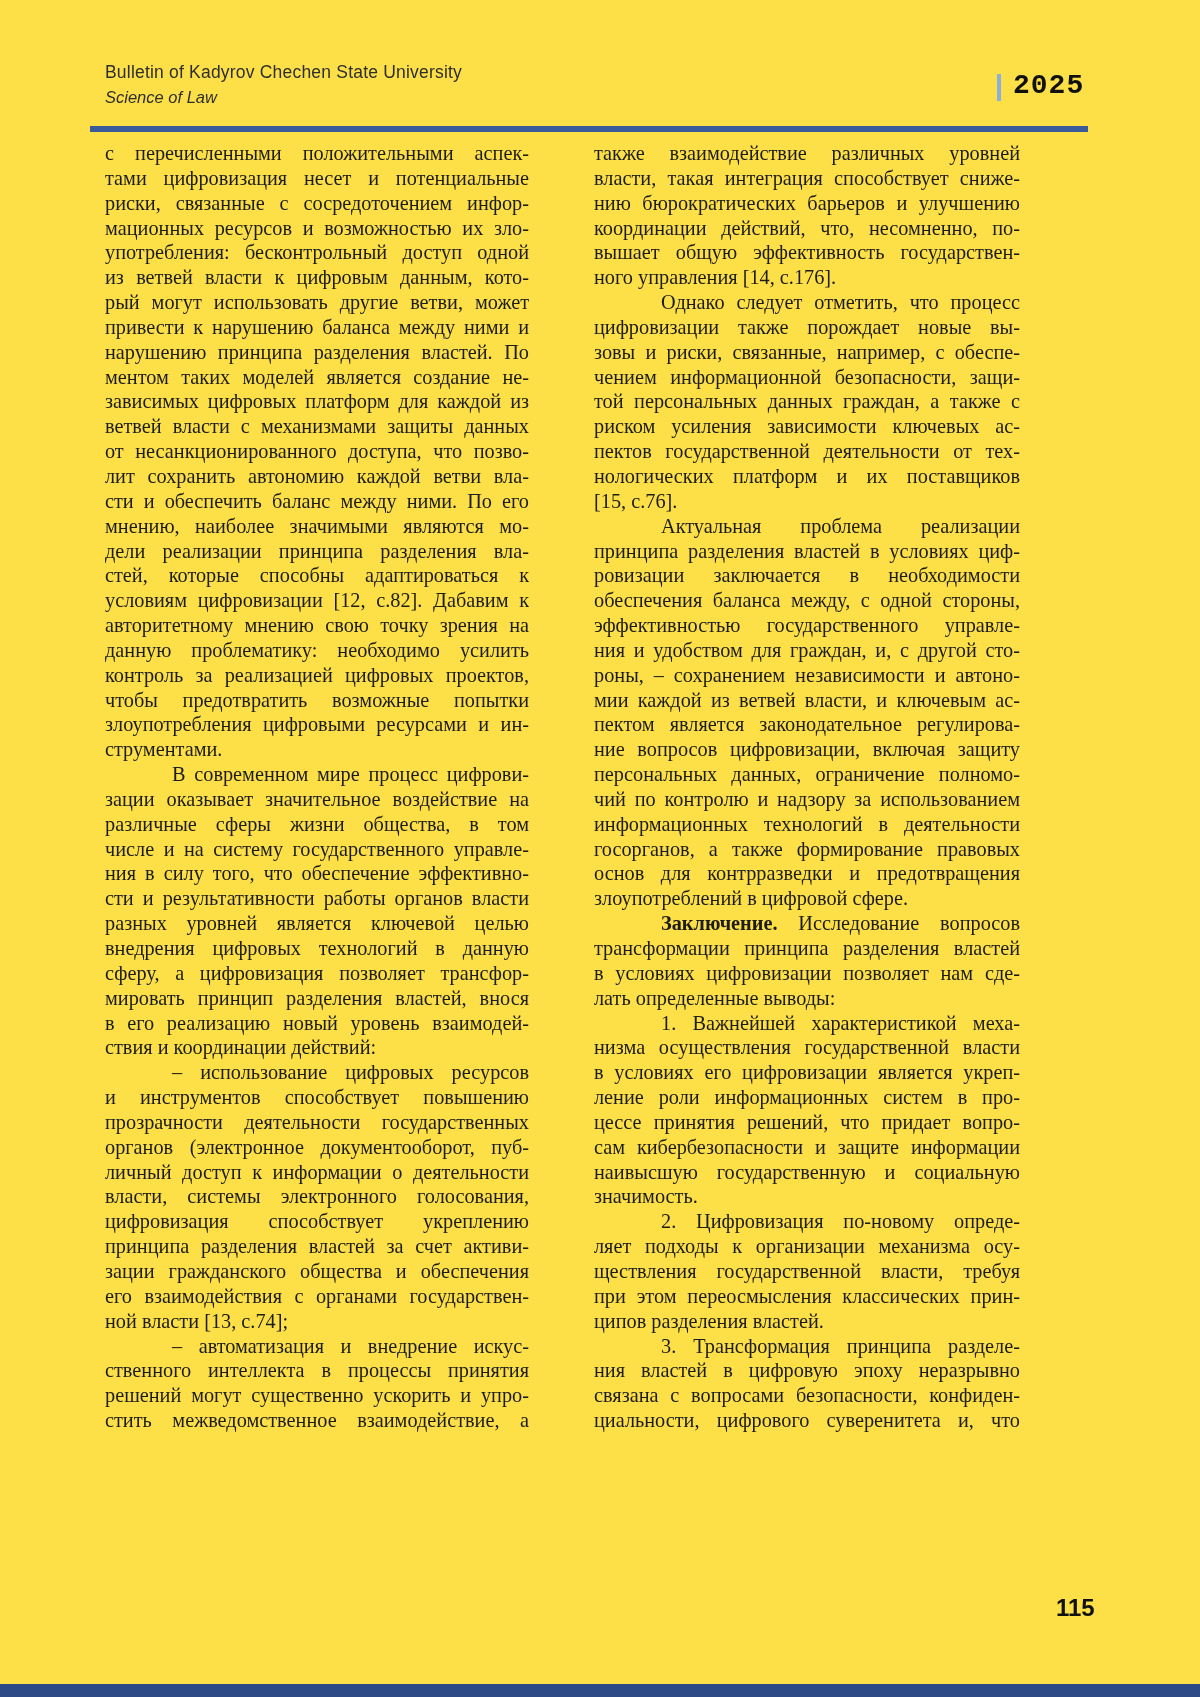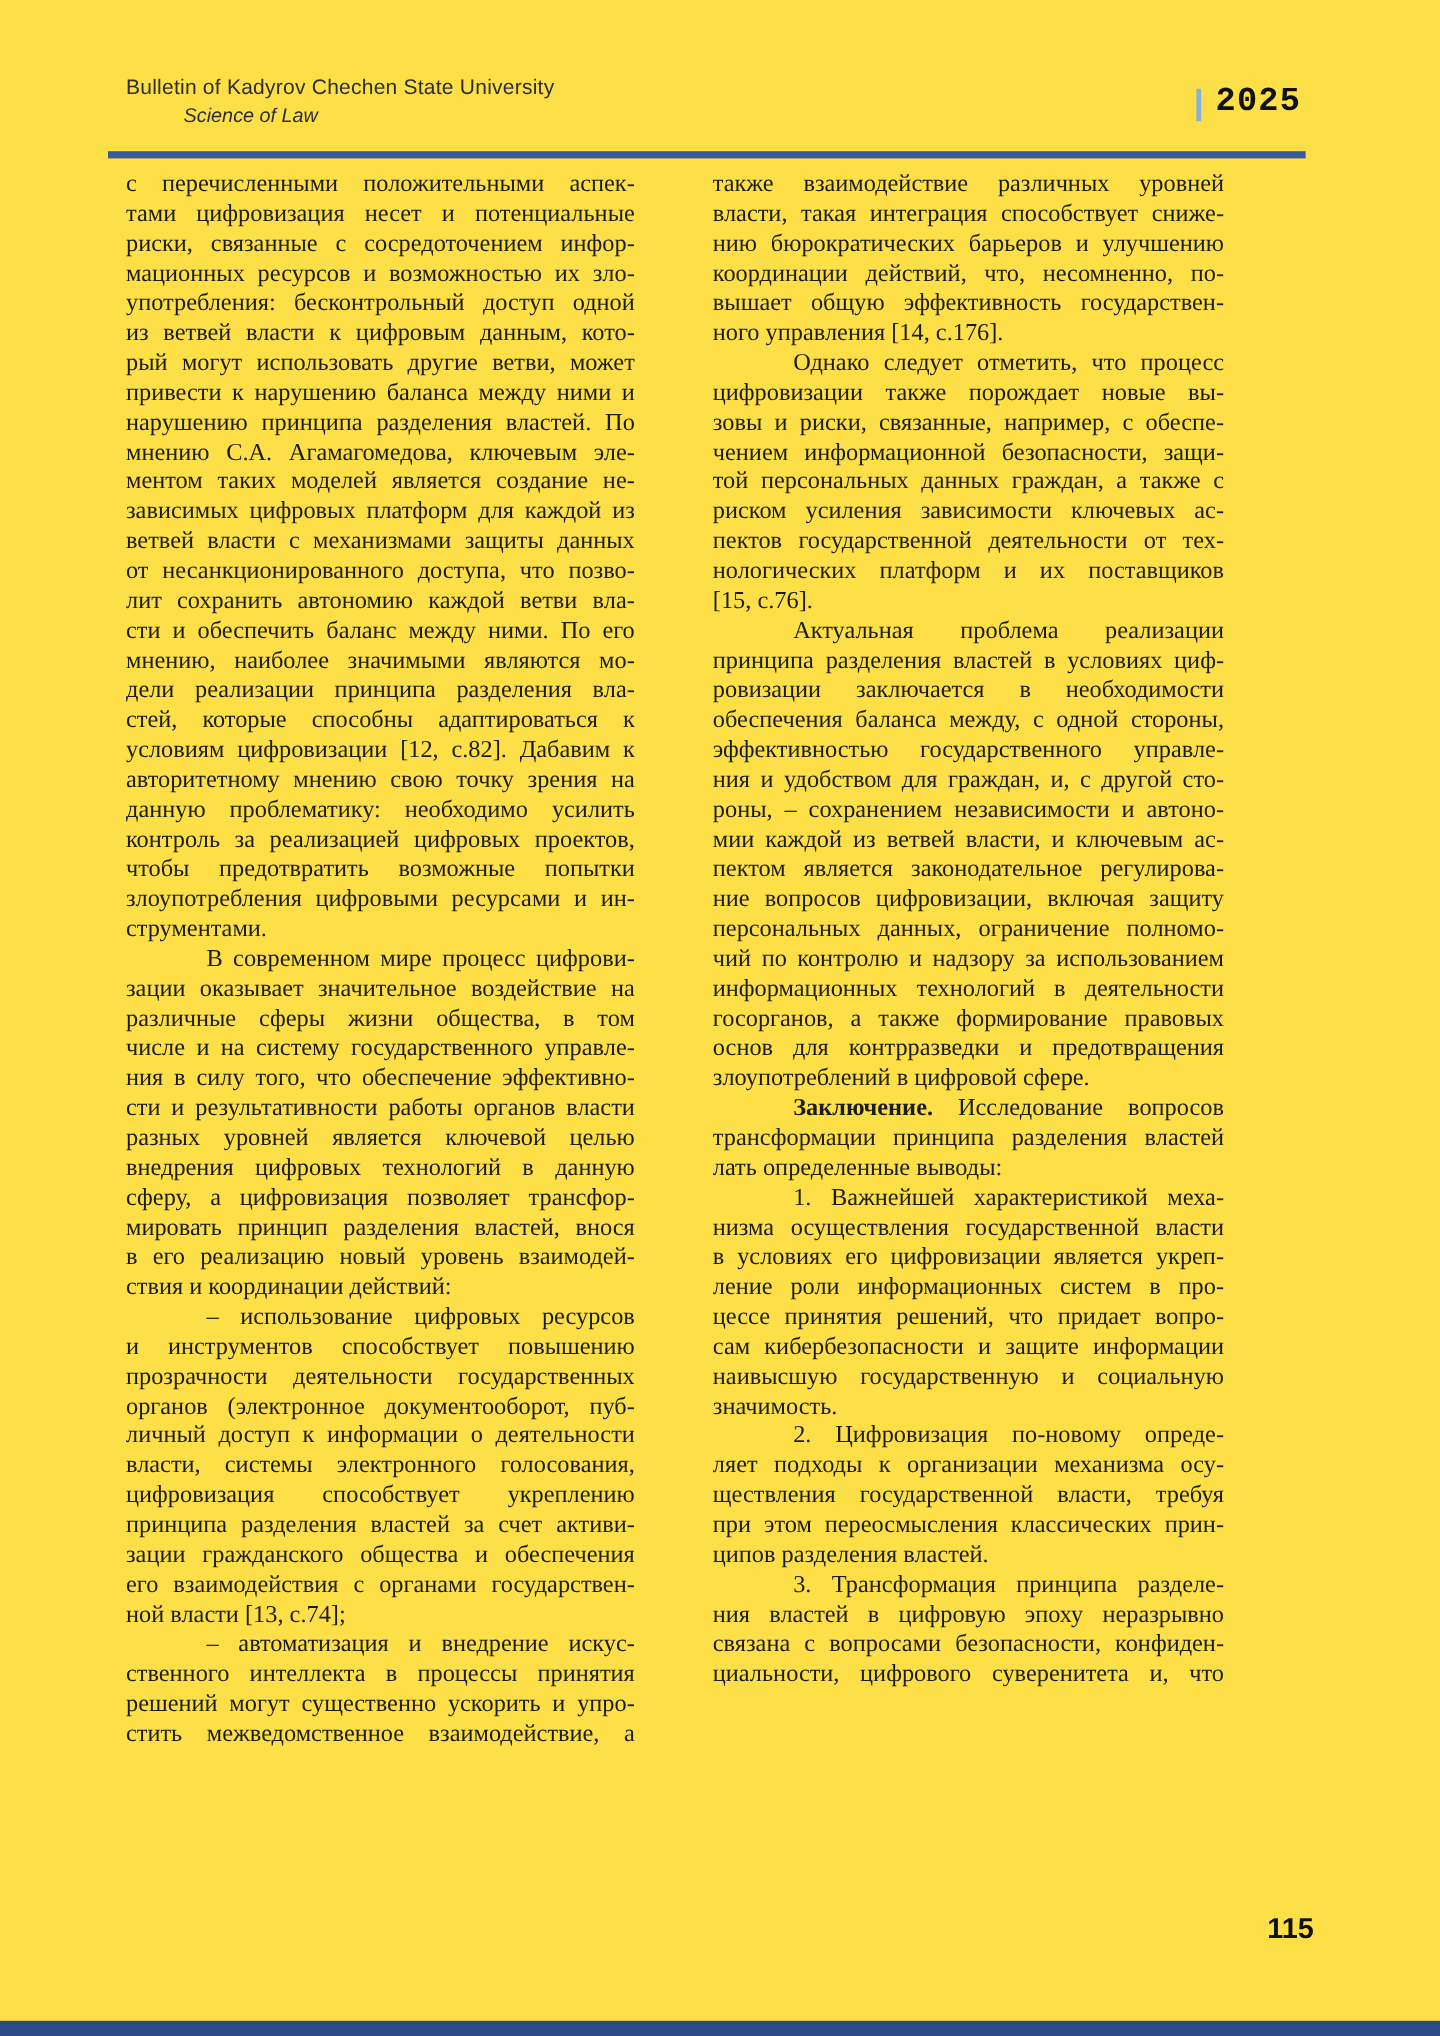--- a/index.html
+++ b/index.html
@@ -2,21 +2,21 @@
 <html><head>
 <meta charset="utf-8">
 <style>
   html,body{margin:0;padding:0;background:#ffffff;}
   .page{position:relative;width:1200px;height:1697px;background:#fde047;overflow:hidden;
         font-family:"Liberation Serif", serif;color:#1c1c1c;}
   
   .journal-title{position:absolute;left:105px;top:62px;font-family:"Liberation Sans",sans-serif;
         font-size:17.5px;color:#2e2e2e;letter-spacing:.2px;}
   .journal-subtitle{position:absolute;left:105px;top:88px;font-family:"Liberation Sans",sans-serif;
-        font-style:italic;font-size:16.5px;color:#2e2e2e;margin-left:48px;}
+        font-style:italic;font-size:16.5px;color:#2e2e2e;}
   .year-tick{position:absolute;left:997px;top:74px;width:4px;height:27px;background:#8ab0de;}
   .year{position:absolute;left:1013px;top:70px;font-family:Liberation Mono, monospace;
         font-weight:bold;font-size:28px;color:#111;letter-spacing:1px;}
   .header-rule{position:absolute;left:90px;top:126px;width:998px;height:6px;background:#3a5a9b;}
   
   .col{position:absolute;top:141px;}
   .col-left{left:105px;width:424px;}
   .col-right{left:582px;width:426px;margin-left:12px;}
   .line{font-size:20.3px;line-height:24.85px;height:24.85px;overflow:hidden;
         text-align:justify;text-align-last:justify;}
@@ -42,21 +42,20 @@
   <div class="col col-left" id="col-left">
       <div class="line">с перечисленными положительными аспек-</div>
       <div class="line">тами цифровизация несет и потенциальные</div>
       <div class="line">риски, связанные с сосредоточением инфор-</div>
       <div class="line">мационных ресурсов и возможностью их зло-</div>
       <div class="line">употребления: бесконтрольный доступ одной</div>
       <div class="line">из ветвей власти к цифровым данным, кото-</div>
       <div class="line">рый могут использовать другие ветви, может</div>
       <div class="line">привести к нарушению баланса между ними и</div>
       <div class="line">нарушению принципа разделения властей. По</div>
-      <div class="line">мнению С.А. Агамагомедова, ключевым эле-</div>
       <div class="line">ментом таких моделей является создание не-</div>
       <div class="line">зависимых цифровых платформ для каждой из</div>
       <div class="line">ветвей власти с механизмами защиты данных</div>
       <div class="line">от несанкционированного доступа, что позво-</div>
       <div class="line">лит сохранить автономию каждой ветви вла-</div>
       <div class="line">сти и обеспечить баланс между ними. По его</div>
       <div class="line">мнению, наиболее значимыми являются мо-</div>
       <div class="line">дели реализации принципа разделения вла-</div>
       <div class="line">стей, которые способны адаптироваться к</div>
       <div class="line">условиям цифровизации [12, с.82]. Дабавим к</div>
@@ -121,20 +120,21 @@
       <div class="line">пектом является законодательное регулирова-</div>
       <div class="line">ние вопросов цифровизации, включая защиту</div>
       <div class="line">персональных данных, ограничение полномо-</div>
       <div class="line">чий по контролю и надзору за использованием</div>
       <div class="line">информационных технологий в деятельности</div>
       <div class="line">госорганов, а также формирование правовых</div>
       <div class="line">основ для контрразведки и предотвращения</div>
       <div class="line end">злоупотреблений в цифровой сфере.</div>
       <div class="line indent"><b>Заключение.</b> Исследование вопросов</div>
       <div class="line">трансформации принципа разделения властей</div>
+      <div class="line">в условиях цифровизации позволяет нам сде-</div>
       <div class="line end">лать определенные выводы:</div>
       <div class="line indent">1. Важнейшей характеристикой меха-</div>
       <div class="line">низма осуществления государственной власти</div>
       <div class="line">в условиях его цифровизации является укреп-</div>
       <div class="line">ление роли информационных систем в про-</div>
       <div class="line">цессе принятия решений, что придает вопро-</div>
       <div class="line">сам кибербезопасности и защите информации</div>
       <div class="line">наивысшую государственную и социальную</div>
       <div class="line end">значимость.</div>
       <div class="line indent">2. Цифровизация по-новому опреде-</div>

